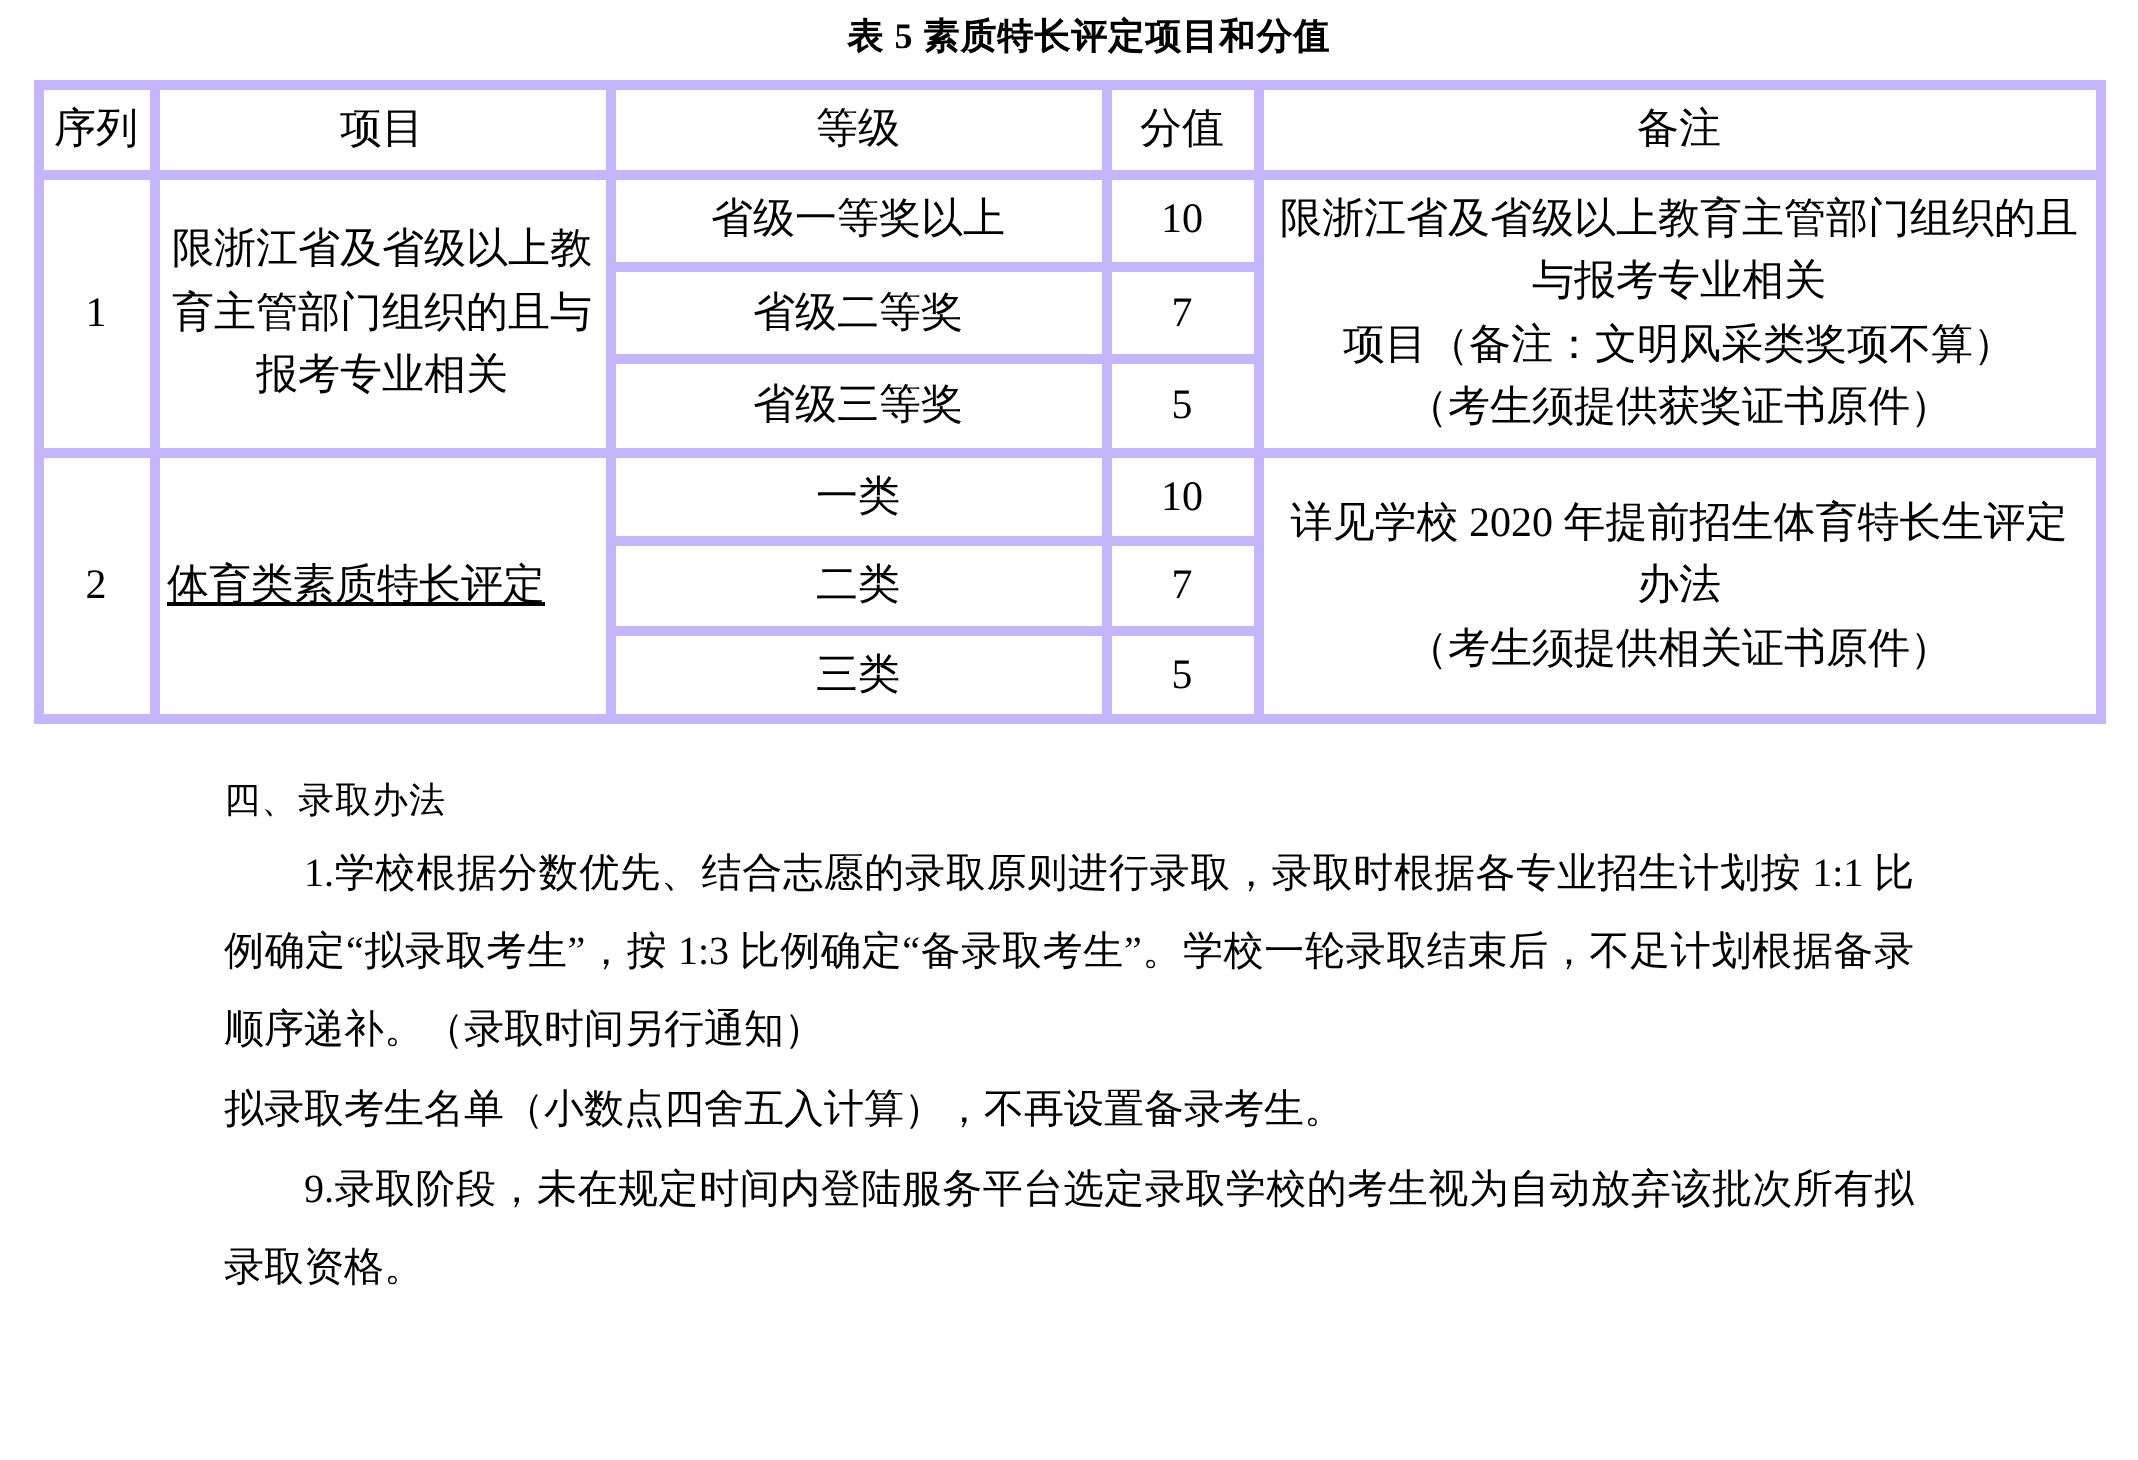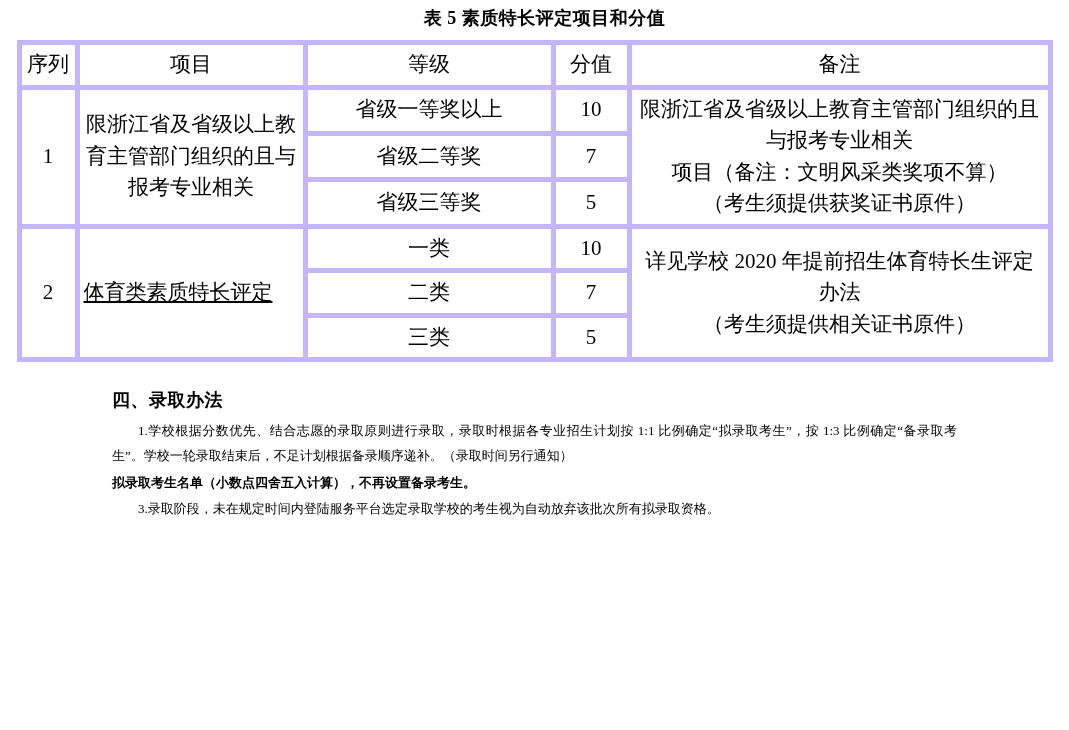--- a/index.html
+++ b/index.html
@@ -61,35 +61,35 @@
   .cell-item.center-text { text-align: left; text-decoration: underline; }
   .row-level td { height: 24px; }
   .remark-cell {
     line-height: 1.95;
     padding-left: 8px;
     padding-right: 8px;
   }
 
   .section-heading {
     font-size: 18px;
-    font-weight: bold;
+    font-weight: normal;
     margin: 26px 0 6px 112px;
     letter-spacing: 0.5px;
   }
   .body-text {
     margin: 0 112px 0 112px;
-    font-size: 13px;
+    font-size: 20px;
     line-height: 1.95;
     text-align: justify;
   }
   .para {
     margin: 0 0 1px 0;
     text-indent: 2em;
   }
-  .para.no-indent { text-indent: 0; font-weight: bold; }
+  .para.no-indent { text-indent: 0; }
   .bold-inline { font-weight: bold; }
 </style>
 </head>
 <body>
 
 <div class="page">
 
   <div class="table-title">表 5 素质特长评定项目和分值</div>
 
   <table class="score-table">
@@ -150,16 +150,16 @@
         <td>5</td>
       </tr>
     </tbody>
   </table>
 
   <div class="section-heading">四、录取办法</div>
 
   <div class="body-text">
     <p class="para">1.学校根据分数优先、结合志愿的录取原则进行录取，录取时根据各专业招生计划按 1:1 比例确定“拟录取考生”，按 1:3 比例确定“备录取考生”。学校一轮录取结束后，不足计划根据备录顺序递补。（录取时间另行通知）</p>
     <p class="para no-indent">拟录取考生名单（小数点四舍五入计算），不再设置备录考生。</p>
-    <p class="para">3.录取阶段，未在规定时间内登陆服务平台选定录取学校的考生视为自动放弃该批次所有拟录取资格。</p>
+    <p class="para">9.录取阶段，未在规定时间内登陆服务平台选定录取学校的考生视为自动放弃该批次所有拟录取资格。</p>
   </div>
 
 </div>
 
 </body></html>

